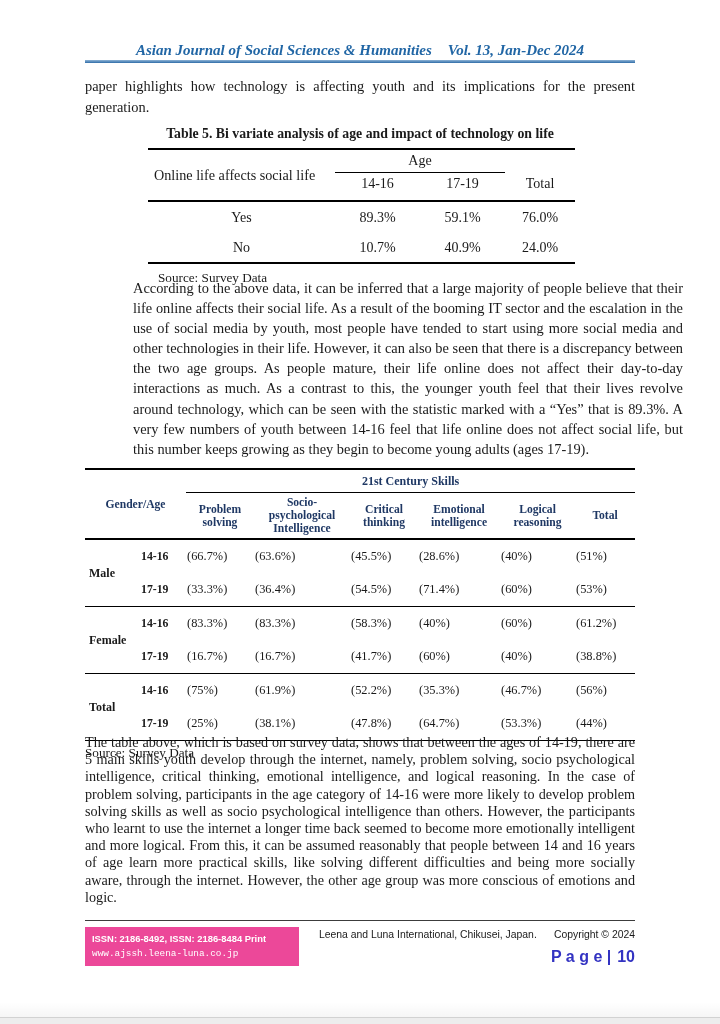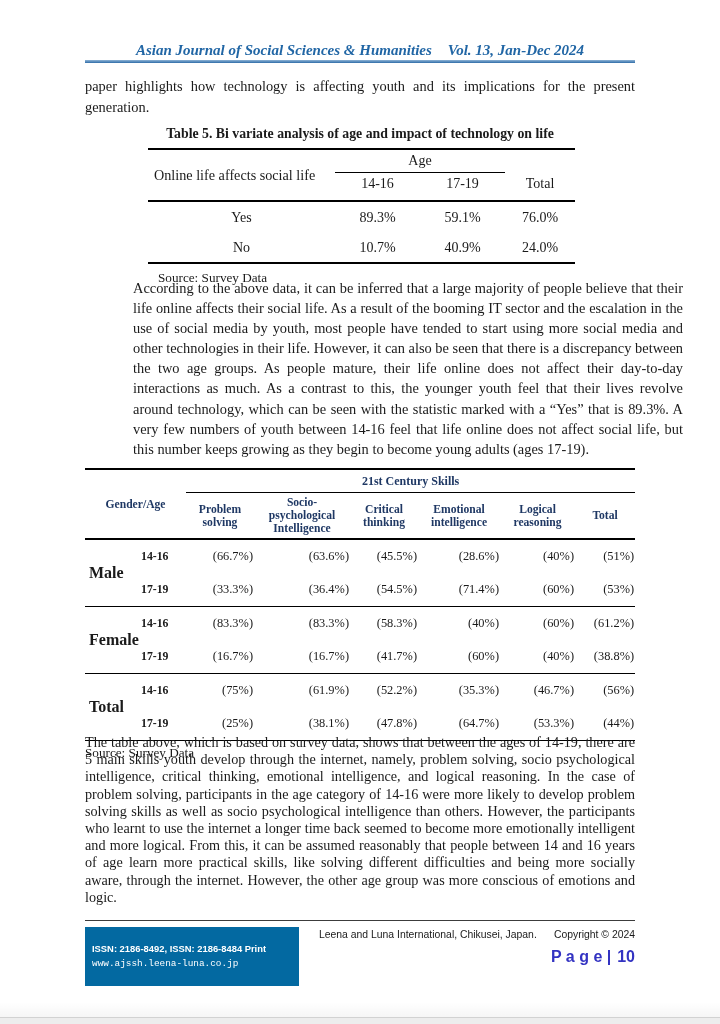--- a/index.html
+++ b/index.html
@@ -54,33 +54,33 @@
   .t6-title{
     position:absolute;top:444px;left:85px;width:550px;
     text-align:center;font-size:13.6px;font-weight:bold;white-space:nowrap;
   }
   .t6-title sup{font-size:9px;}
   .t6-wrap{position:absolute;top:468px;left:85px;width:550px;}
   .t6{width:550px;table-layout:fixed;border-top:2px solid #000;border-bottom:1.5px solid #000;}
   .t6 th{color:#1F3864;font-weight:bold;font-size:11.6px;padding:3px 1px;text-align:center;}
   .t6 .t6-span{border-bottom:1.5px solid #000;padding:4px 1px 3px 1px;font-size:12px;}
   .t6 thead{border-bottom:2.5px solid #000;}
-  .t6 td{font-size:12.4px;text-align:right;padding:9px 1px;}
-  .t6 td.gender{text-align:left;font-weight:bold;font-size:16px;padding-left:4px;}
+  .t6 td{font-size:12.4px;text-align:left;padding:9px 1px;}
+  .t6 td.gender{text-align:left;font-weight:bold;font-size:12px;padding-left:4px;}
   .t6 td.age{text-align:left;font-weight:bold;font-size:11.8px;}
   .t6 tr.sep > td{border-bottom:1.5px solid #000;}
   .t6 td.gender.sep-cell{border-bottom:1.5px solid #000;}
   .t6-source{margin-top:4px;font-size:13.2px;}
   
   .footer{position:absolute;top:920px;left:85px;width:550px;}
   .footer-rule{border-top:1.5px solid #3c3c3c;margin-bottom:6px;}
   .footer-cols{display:flex;align-items:flex-start;font-family:"Liberation Sans", sans-serif;}
   .issn-box{
-    background:#0369a1;color:#ffffff;
-    width:200px;padding:15px 7px;
+    background:#ec4899;color:#ffffff;
+    width:200px;padding:5px 7px;
     font-size:9.4px;font-weight:bold;line-height:1.55;
     white-space:nowrap;
   }
   .issn-box .url{font-weight:normal;font-family:Liberation Mono, monospace;}
   .pub{margin-left:20px;line-height:1.6;}
   .pub .en{font-size:10.4px;color:#1a1a1a;}
   .pub .jp{font-size:9.6px;color:#8a8a8a;}
   .copy{margin-left:auto;text-align:right;line-height:1.6;}
   .copy .cp{font-size:10.4px;color:#1a1a1a;}
   .pagenum{font-size:16px;font-weight:bold;color:#3333C2;}

